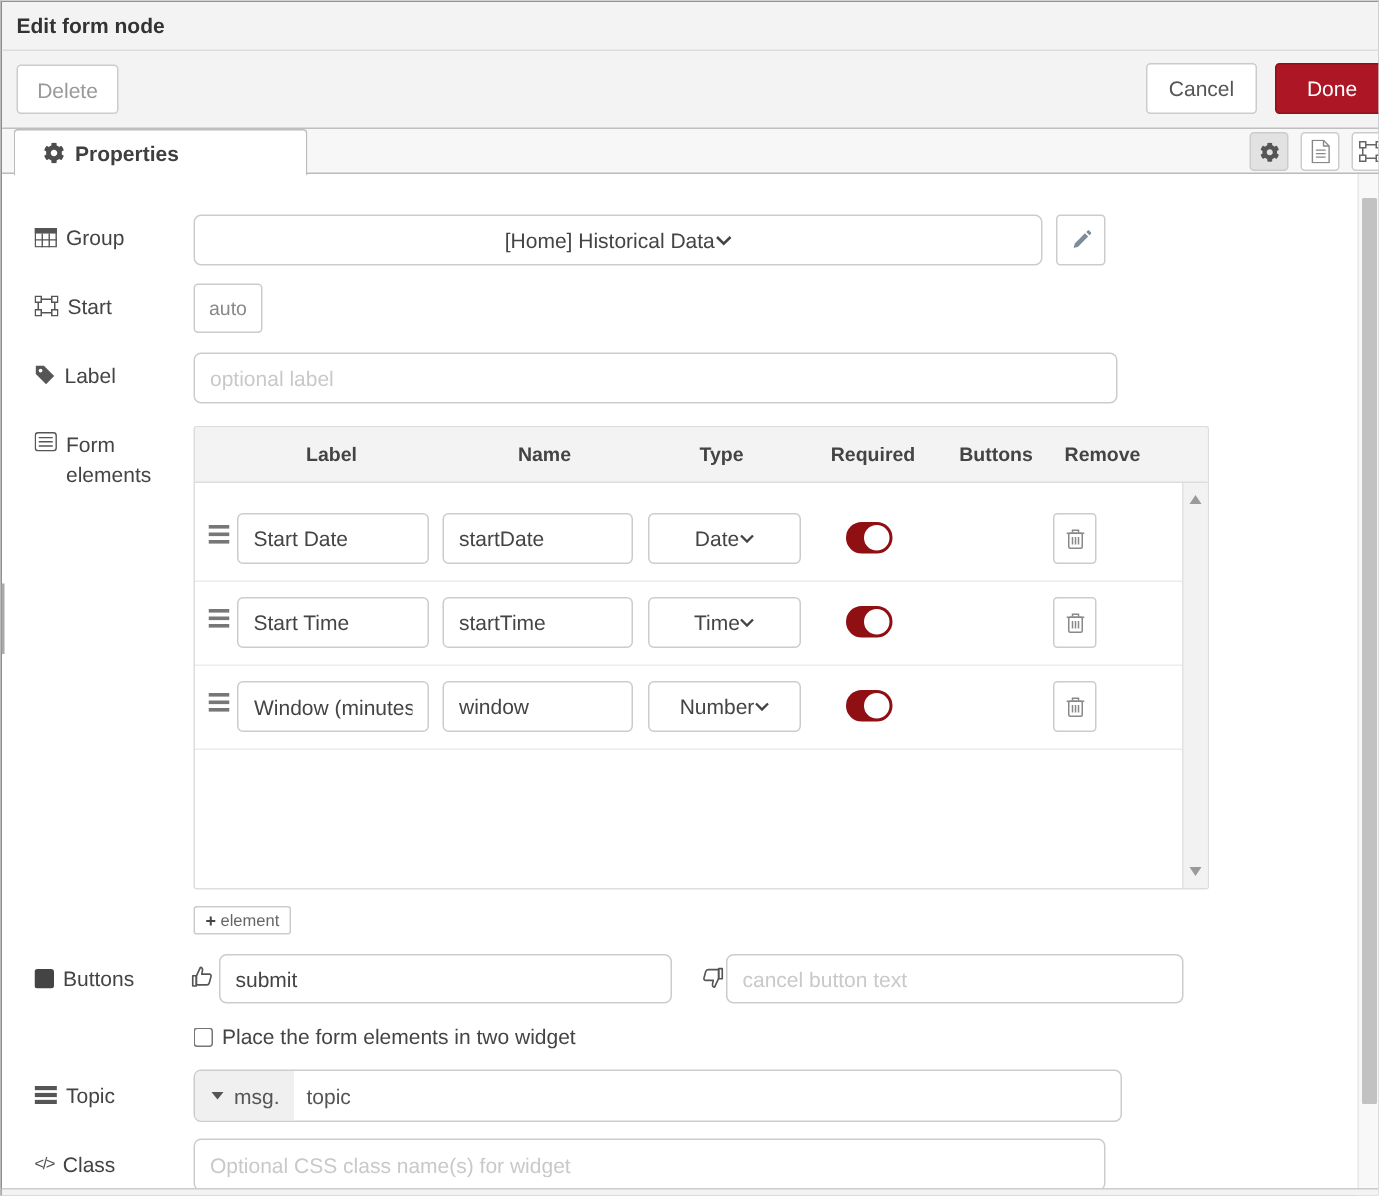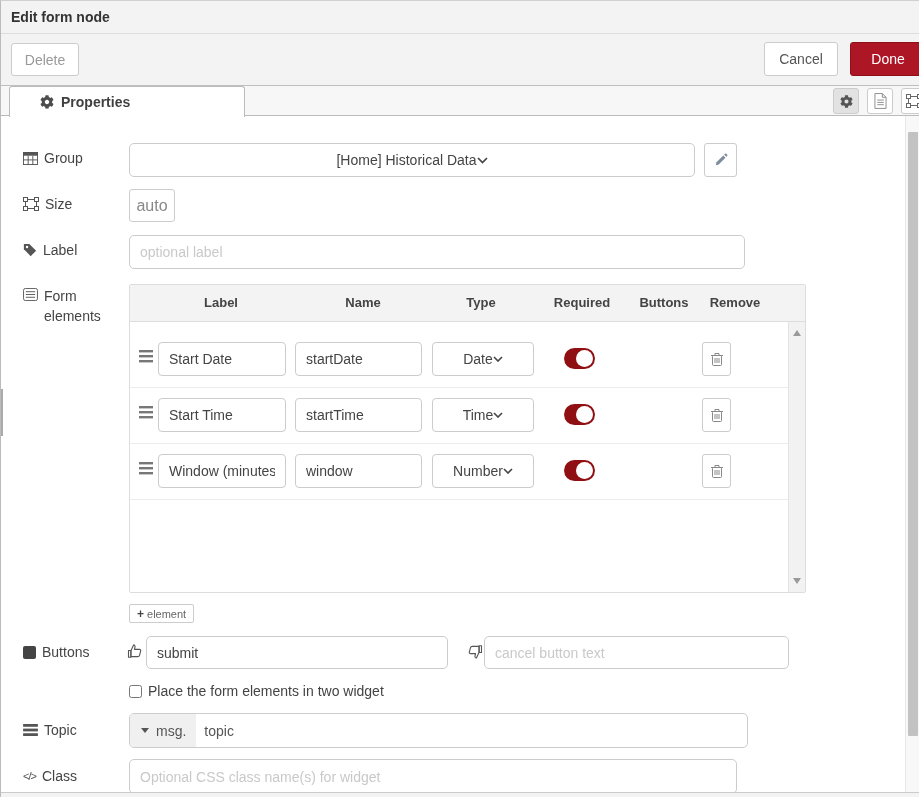--- a/index.html
+++ b/index.html
@@ -18,41 +18,41 @@
   #toolbar { position:absolute; left:0; top:33px; width:919px; height:52px;
     background:#f3f3f3; border-bottom:1px solid #bfbfbf; }
   .btn { display:inline-flex; align-items:center; justify-content:center;
     background:#fff; border:1px solid #ccc; border-radius:3px; font-size:14px; cursor:pointer; }
   #btn-delete { position:absolute; left:10px; top:9px; width:68px; height:33px; color:#999; }
   #btn-cancel { position:absolute; left:763px; top:8px; width:74px; height:34px; color:#555; }
   #btn-done { position:absolute; left:849px; top:8px; width:76px; height:34px;
     border:1px solid #8c1218; color:#fff; }
   #tabstrip { position:absolute; left:0; top:85px; width:919px; height:30px;
     background:#f7f7f7; border-bottom:1px solid #bbb; }
-  #tab-properties { position:absolute; left:8px; top:0; width:236px; height:30px;
+  #tab-properties { position:absolute; left:8px; top:0; width:196px; height:30px;
     background:#fff; border:1px solid #bbb; border-bottom:none; border-radius:3px 3px 0 0;
-    display:flex; align-items:center; gap:7px; padding-left:30px; z-index:2;
+    display:flex; align-items:center; gap:7px; padding-left:19px; z-index:2;
     height:31px; }
   #tab-properties .lbl { font-weight:bold; color:#3f3f3f; font-size:14px; }
   .mini-btn { position:absolute; top:2px; width:26px; height:26px; border:1px solid #ccc;
     border-radius:3px; background:#fff; display:flex; align-items:center; justify-content:center; cursor:pointer; }
   .mini-btn.active { background:#e2e2e2; }
   
   #content { position:absolute; left:0; top:115px; width:919px; height:682px; background:#fff; }
   .frow-label { position:absolute; left:22px; display:flex; align-items:center; gap:6px; color:#444; }
   .txt-input { border:1px solid #ccc; border-radius:4px; background:#fff; color:#444;
     font-size:14px; padding:0 10px; font-family:"Liberation Sans",sans-serif; outline:none; }
   .txt-input::placeholder { color:#c9c9c9; opacity:1; }
   .select-box { position:absolute; border:1px solid #ccc; border-radius:4px; background:#fff;
     display:flex; align-items:center; justify-content:center; padding:0 10px; cursor:pointer; color:#444; }
   
   #group-select { left:128px; top:27px; width:566px; height:34px; border-radius:5px; }
   #group-edit-btn { position:absolute; left:703px; top:27px; width:33px; height:34px; }
   
-  #size-btn { position:absolute; left:128px; top:73px; width:46px; height:33px; color:#888; font-size:16px; }
+  #size-btn { position:absolute; left:128px; top:73px; width:46px; height:33px; color:#888; font-size:13px; }
   
   #label-input { position:absolute; left:128px; top:119px; width:616px; height:34px; border-radius:5px; }
   
   #el-table { position:absolute; left:128px; top:168px; width:677px; height:309px;
     border:1px solid #ddd; border-radius:2px; background:#fff; }
   #el-table .thead { position:absolute; left:0; top:0; right:0; height:37px;
     background:#f3f3f3; border-bottom:1px solid #ddd; }
   #el-table .th { position:absolute; top:10px; transform:translateX(-50%);
     font-weight:bold; font-size:13px; color:#444; white-space:nowrap; }
   #el-table .tbody { position:absolute; left:0; top:37px; right:0; bottom:0; }
@@ -194,21 +194,21 @@
     <div class="frow-label" style="top:80px;">
       <span>
         <svg width="16" height="14" viewBox="0 0 16 14">
             <rect x="2.5" y="2.5" width="11" height="9" fill="none" stroke="#555"></rect>
             <rect x="0.5" y="0.5" width="4" height="4" fill="#fff" stroke="#555"></rect>
             <rect x="11.5" y="0.5" width="4" height="4" fill="#fff" stroke="#555"></rect>
             <rect x="0.5" y="9.5" width="4" height="4" fill="#fff" stroke="#555"></rect>
             <rect x="11.5" y="9.5" width="4" height="4" fill="#fff" stroke="#555"></rect>
           </svg>
       </span>
-      <span>Size</span>
+      <span>Start</span>
     </div>
     <button class="btn" id="size-btn">auto</button>
 
     <div class="frow-label" style="top:126px;">
       <span>
         <svg width="14" height="14" viewBox="0 0 16 16">
             <path d="M1 1h6.2L15 8.8 8.8 15 1 7.2V1z" fill="#555"></path>
             <circle cx="4.6" cy="4.6" r="1.4" fill="#fff"></circle>
           </svg>
       </span>

